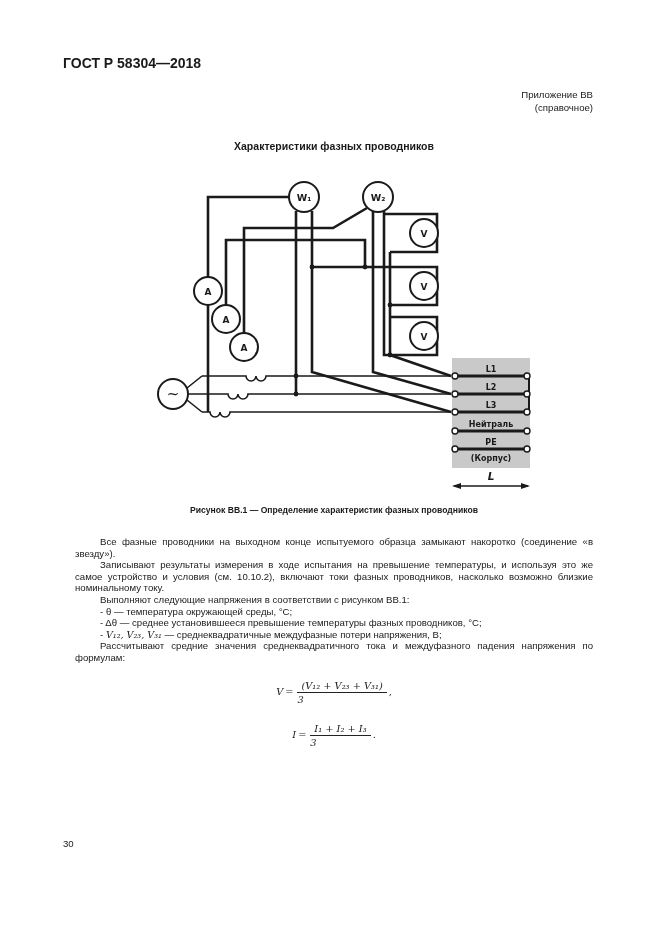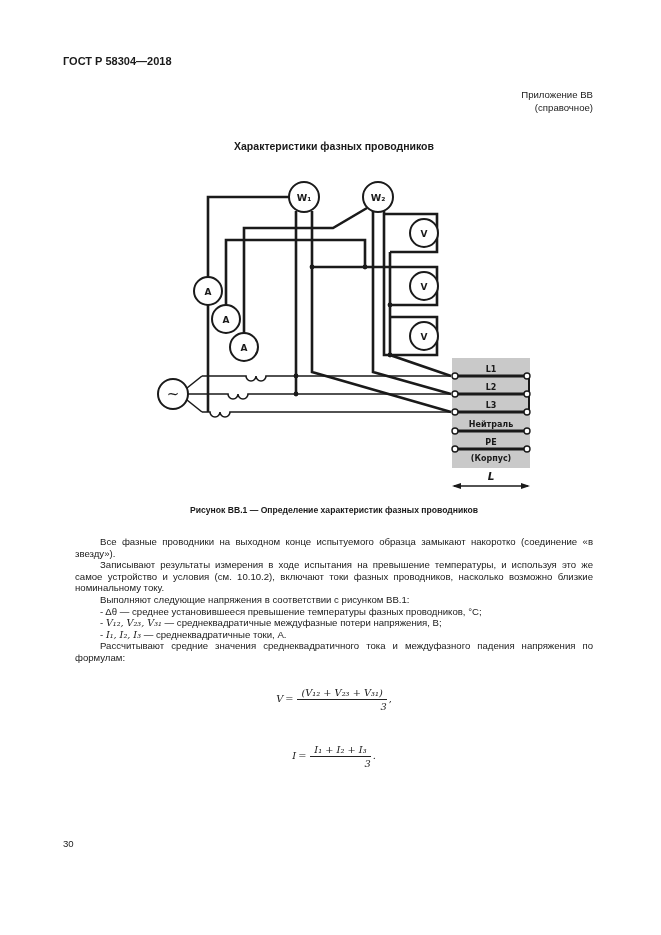--- a/index.html
+++ b/index.html
@@ -2,34 +2,34 @@
 <html><head>
 <meta charset="utf-8">
 <style>
   html,body{margin:0;padding:0;}
   body{
     width:661px;height:935px;position:relative;background:#ffffff;
     font-family:"Liberation Sans",sans-serif;color:#1a1a1a;
     -webkit-font-smoothing:antialiased;
   }
   .abs{position:absolute;}
-  .doc-header{left:63px;top:55px;font-size:11px;font-weight:bold;}
+  .doc-header{left:63px;top:55px;font-size:14px;font-weight:bold;}
   .appendix{left:75px;top:88px;width:518px;text-align:right;font-size:9.6px;line-height:13px;}
   .doc-title{left:75px;top:140px;width:518px;text-align:center;font-size:10.5px;font-weight:bold;}
   .fig-caption{left:75px;top:505px;width:518px;text-align:center;font-size:8.6px;font-weight:bold;}
   .bodytext{left:75px;top:536px;width:518px;font-size:9.6px;line-height:11.6px;text-align:justify;}
   .bodytext p{margin:0;text-indent:25px;}
   .bodytext .note{margin-top:10px;font-size:8.7px;line-height:10.8px;}
   .bodytext .p4{margin-top:0;}
   .list-item{text-indent:25px;}
   .var{font-family:"DejaVu Serif","Liberation Serif",serif;font-style:italic;}
   .formula{text-align:center;font-family:"DejaVu Serif","Liberation Serif",serif;
     font-style:italic;font-size:9.8px;margin-top:14px;line-height:normal;text-indent:0;}
   .formula .eq{font-style:normal;padding:0 2px;}
-  .frac{display:inline-block;vertical-align:middle;text-align:right;margin:9px 2px;}
+  .frac{display:inline-block;vertical-align:middle;text-align:left;margin:2px 2px;}
   .frac .num{display:block;padding:0 4px 1px;}
   .frac .den{display:block;border-top:1px solid #222;padding-top:1px;}
   .tail{font-style:normal;}
   .page-number{left:63px;top:838px;font-size:9.6px;text-align:center;}
   svg text{fill:#1a1a1a;font-family:"DejaVu Sans","Liberation Sans",sans-serif;}
 </style>
 </head>
 <body>
 
 <div class="abs doc-header">ГОСТ Р 58304—2018</div>
@@ -159,23 +159,23 @@
   </g>
 </svg>
 
 <div class="abs fig-caption">Рисунок ВВ.1 — Определение характеристик фазных проводников</div>
 
 <div class="abs bodytext">
   <p>Все фазные проводники на выходном конце испытуемого образца замыкают накоротко (соединение «в звезду»).</p>
   <p>Записывают результаты измерения в ходе испытания на превышение температуры, и используя это же самое устройство и условия (см. 10.10.2), включают токи фазных проводников, насколько возможно близкие номинальному току.</p>
   <p>Выполняют следующие напряжения в соответствии с рисунком ВВ.1:</p>
 
+  <div class="list-item"><span>-</span> <span>θ</span> <span>— температура окружающей среды, °С;</span></div>
   <div class="list-item"><span>-</span> <span>Δθ</span> <span>— среднее установившееся превышение температуры фазных проводников, °С;</span></div>
   <div class="list-item"><span>-</span> <span class="var">V₁₂, V₂₃, V₃₁</span> <span>— среднеквадратичные междуфазные потери напряжения, В;</span></div>
-  <div class="list-item"><span>-</span> <span class="var">I₁, I₂, I₃</span> <span>— среднеквадратичные токи, А.</span></div>
 
   <p class="p4">Рассчитывают средние значения среднеквадратичного тока и междуфазного падения напряжения по формулам:</p>
 
   <div class="formula">
     <span>V</span><span class="eq">=</span><span class="frac"><span class="num">(V₁₂ + V₂₃ + V₃₁)</span><span class="den">3</span></span><span class="tail">,</span>
   </div>
 
   <div class="formula">
     <span>I</span><span class="eq">=</span><span class="frac"><span class="num">I₁ + I₂ + I₃</span><span class="den">3</span></span><span class="tail">.</span>
   </div>

